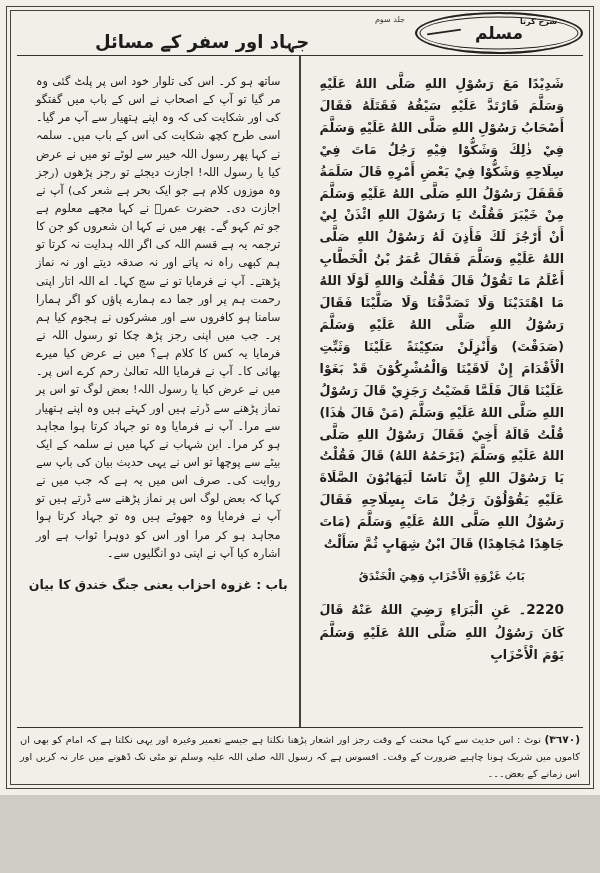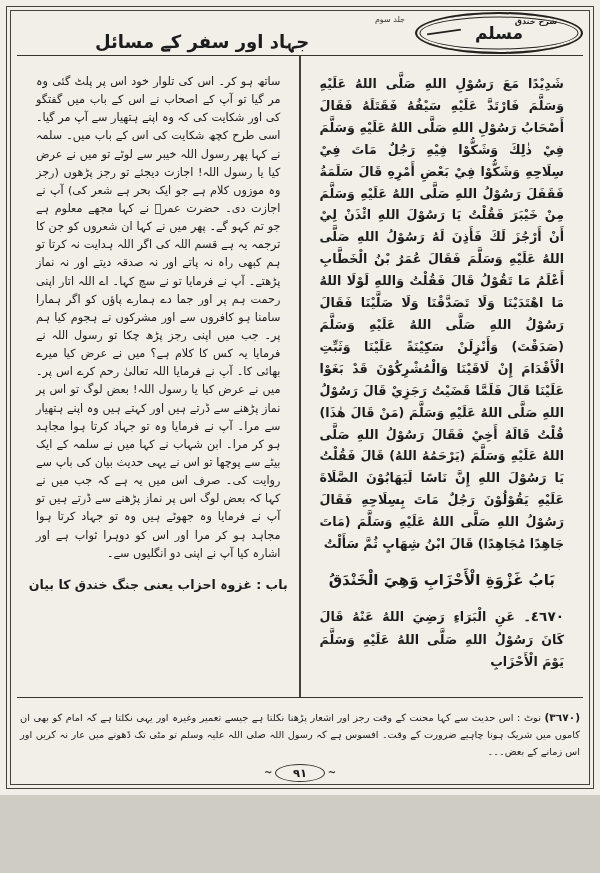--- a/index.html
+++ b/index.html
@@ -128,39 +128,39 @@
     }
     .divider {
       flex: 0 0 1.2px;
       background: #45423c;
     }
     p {
       margin: 12px;
     }
     .arabic-heading {
       margin: 9px 4px 7px 4px;
-      font-size: 15px;
+      font-size: 11px;
       font-weight: bold;
       text-align: center;
     }
     .urdu-heading {
       margin: 9px 2px 6px 2px;
       font-size: 12.6px;
       font-weight: bold;
       text-align: center;
     }
     .hnum {
       font-weight: bold;
       font-size: 1.08em;
     }
     
     footer {
       flex: 0 0 auto;
       border-top: 1.4px solid #35332e;
-      padding-top: 11px;
+      padding-top: 3px;
       direction: rtl;
     }
     .footnote {
       font-size: 9.8px;
       line-height: 1.68;
       text-align: justify;
       padding: 0 3px;
     }
     .pagenum-row {
       text-align: center;
@@ -195,47 +195,44 @@
   <div class="frame-inner"></div>
 
   <div class="content">
 
     <header>
       <div class="volume">جلد سوم</div>
       <div class="header-title">جہاد اور سفر کے مسائل</div>
       <div class="logo">
         <div class="logo-oval">
           <span class="logo-flourish"></span>
-          <span class="logo-small">شرح خندق</span>
+          <span class="logo-small">شرح کرتا</span>
           <span class="logo-main">مسلم</span>
         </div>
       </div>
     </header>
 
     <main class="columns" dir="rtl">
 
       <section class="col arabic" lang="ar">
         <p class="arabic-body">شَدِيْدًا مَعَ رَسُوْلِ اللهِ صَلَّى اللهُ عَلَيْهِ وَسَلَّمَ فَارْتَدَّ عَلَيْهِ سَيْفُهُ فَقَتَلَهُ فَقَالَ أَصْحَابُ رَسُوْلِ اللهِ صَلَّى اللهُ عَلَيْهِ وَسَلَّمَ فِيْ ذٰلِكَ وَشَكُّوْا فِيْهِ رَجُلٌ مَاتَ فِيْ سِلَاحِهِ وَشَكُّوْا فِيْ بَعْضِ أَمْرِهِ قَالَ سَلَمَةُ فَقَفَلَ رَسُوْلُ اللهِ صَلَّى اللهُ عَلَيْهِ وَسَلَّمَ مِنْ خَيْبَرَ فَقُلْتُ يَا رَسُوْلَ اللهِ ائْذَنْ لِيْ أَنْ أَرْجُزَ لَكَ فَأَذِنَ لَهُ رَسُوْلُ اللهِ صَلَّى اللهُ عَلَيْهِ وَسَلَّمَ فَقَالَ عُمَرُ بْنُ الْخَطَّابِ أَعْلَمُ مَا تَقُوْلُ قَالَ فَقُلْتُ وَاللهِ لَوْلَا اللهُ مَا اهْتَدَيْنَا وَلَا تَصَدَّقْنَا وَلَا صَلَّيْنَا فَقَالَ رَسُوْلُ اللهِ صَلَّى اللهُ عَلَيْهِ وَسَلَّمَ (صَدَقْتَ) وَأَنْزِلَنْ سَكِيْنَةً عَلَيْنَا وَثَبِّتِ الْأَقْدَامَ إِنْ لَاقَيْنَا وَالْمُشْرِكُوْنَ قَدْ بَغَوْا عَلَيْنَا قَالَ فَلَمَّا قَضَيْتُ رَجَزِيْ قَالَ رَسُوْلُ اللهِ صَلَّى اللهُ عَلَيْهِ وَسَلَّمَ (مَنْ قَالَ هٰذَا) قُلْتُ قَالَهُ أَخِيْ فَقَالَ رَسُوْلُ اللهِ صَلَّى اللهُ عَلَيْهِ وَسَلَّمَ (يَرْحَمُهُ اللهُ) قَالَ فَقُلْتُ يَا رَسُوْلَ اللهِ إِنَّ نَاسًا لَيَهَابُوْنَ الصَّلَاةَ عَلَيْهِ يَقُوْلُوْنَ رَجُلٌ مَاتَ بِسِلَاحِهِ فَقَالَ رَسُوْلُ اللهِ صَلَّى اللهُ عَلَيْهِ وَسَلَّمَ (مَاتَ جَاهِدًا مُجَاهِدًا) قَالَ ابْنُ شِهَابٍ ثُمَّ سَأَلْتُ</p>
         <h2 class="arabic-heading">بَابُ غَزْوَةِ الْأَحْزَابِ وَهِيَ الْخَنْدَقُ</h2>
-        <p class="arabic-body"><span class="hnum">٤٦٧٠</span><span>۔ عَنِ الْبَرَاءِ رَضِيَ اللهُ عَنْهُ قَالَ كَانَ رَسُوْلُ اللهِ صَلَّى اللهُ عَلَيْهِ وَسَلَّمَ يَوْمَ الْأَحْزَابِ</span></p>
+        <p class="arabic-body"><span class="hnum">2220</span><span>۔ عَنِ الْبَرَاءِ رَضِيَ اللهُ عَنْهُ قَالَ كَانَ رَسُوْلُ اللهِ صَلَّى اللهُ عَلَيْهِ وَسَلَّمَ يَوْمَ الْأَحْزَابِ</span></p>
       </section>
 
       <div class="divider"></div>
 
       <section class="col urdu" lang="ur">
         <p class="urdu-body">ساتھ ہو کر۔ اس کی تلوار خود اس پر پلٹ گئی وہ مر گیا تو آپ کے اصحاب نے اس کے باب میں گفتگو کی اور شکایت کی کہ وہ اپنے ہتھیار سے آپ مر گیا۔ اسی طرح کچھ شکایت کی اس کے باب میں۔ سلمہ نے کہا پھر رسول اللہ خیبر سے لوٹے تو میں نے عرض کیا یا رسول اللہ! اجازت دیجئے تو رجز پڑھوں (رجز وہ موزوں کلام ہے جو ایک بحر ہے شعر کی) آپ نے اجازت دی۔ حضرت عمرؓ نے کہا مجھے معلوم ہے جو تم کہو گے۔ پھر میں نے کہا ان شعروں کو جن کا ترجمہ یہ ہے قسم اللہ کی اگر اللہ ہدایت نہ کرتا تو ہم کبھی راہ نہ پاتے اور نہ صدقہ دیتے اور نہ نماز پڑھتے۔ آپ نے فرمایا تو نے سچ کہا۔ اے اللہ اتار اپنی رحمت ہم پر اور جما دے ہمارے پاؤں کو اگر ہمارا سامنا ہو کافروں سے اور مشرکوں نے ہجوم کیا ہم پر۔ جب میں اپنی رجز پڑھ چکا تو رسول اللہ نے فرمایا یہ کس کا کلام ہے؟ میں نے عرض کیا میرے بھائی کا۔ آپ نے فرمایا اللہ تعالیٰ رحم کرے اس پر۔ میں نے عرض کیا یا رسول اللہ! بعض لوگ تو اس پر نماز پڑھنے سے ڈرتے ہیں اور کہتے ہیں وہ اپنے ہتھیار سے مرا۔ آپ نے فرمایا وہ تو جہاد کرتا ہوا مجاہد ہو کر مرا۔ ابن شہاب نے کہا میں نے سلمہ کے ایک بیٹے سے پوچھا تو اس نے یہی حدیث بیان کی باپ سے روایت کی۔ صرف اس میں یہ ہے کہ جب میں نے کہا کہ بعض لوگ اس پر نماز پڑھنے سے ڈرتے ہیں تو آپ نے فرمایا وہ جھوٹے ہیں وہ تو جہاد کرتا ہوا مجاہد ہو کر مرا اور اس کو دوہرا ثواب ہے اور اشارہ کیا آپ نے اپنی دو انگلیوں سے۔</p>
         <h2 class="urdu-heading">باب : غزوہ احزاب یعنی جنگ خندق کا بیان</h2>
       </section>
 
     </main>
 
     <footer>
       <div class="footnote" lang="ur">
         <span class="hnum">(٣٦٧٠)</span>
         <span>نوٹ : اس حدیث سے کہا محنت کے وقت رجز اور اشعار پڑھنا نکلتا ہے جیسے تعمیر وغیرہ اور یہی نکلتا ہے کہ امام کو بھی ان کاموں میں شریک ہونا چاہیے ضرورت کے وقت۔ افسوس ہے کہ رسول اللہ صلی اللہ علیہ وسلم تو مٹی تک ڈھونے میں عار نہ کریں اور اس زمانے کے بعض۔۔۔</span>
       </div>
-      <div class="pagenum-row">
-        <span class="pagenum">٩١</span>
-      </div>
     </footer>
 
   </div>
 </div>
 
 </body></html>

